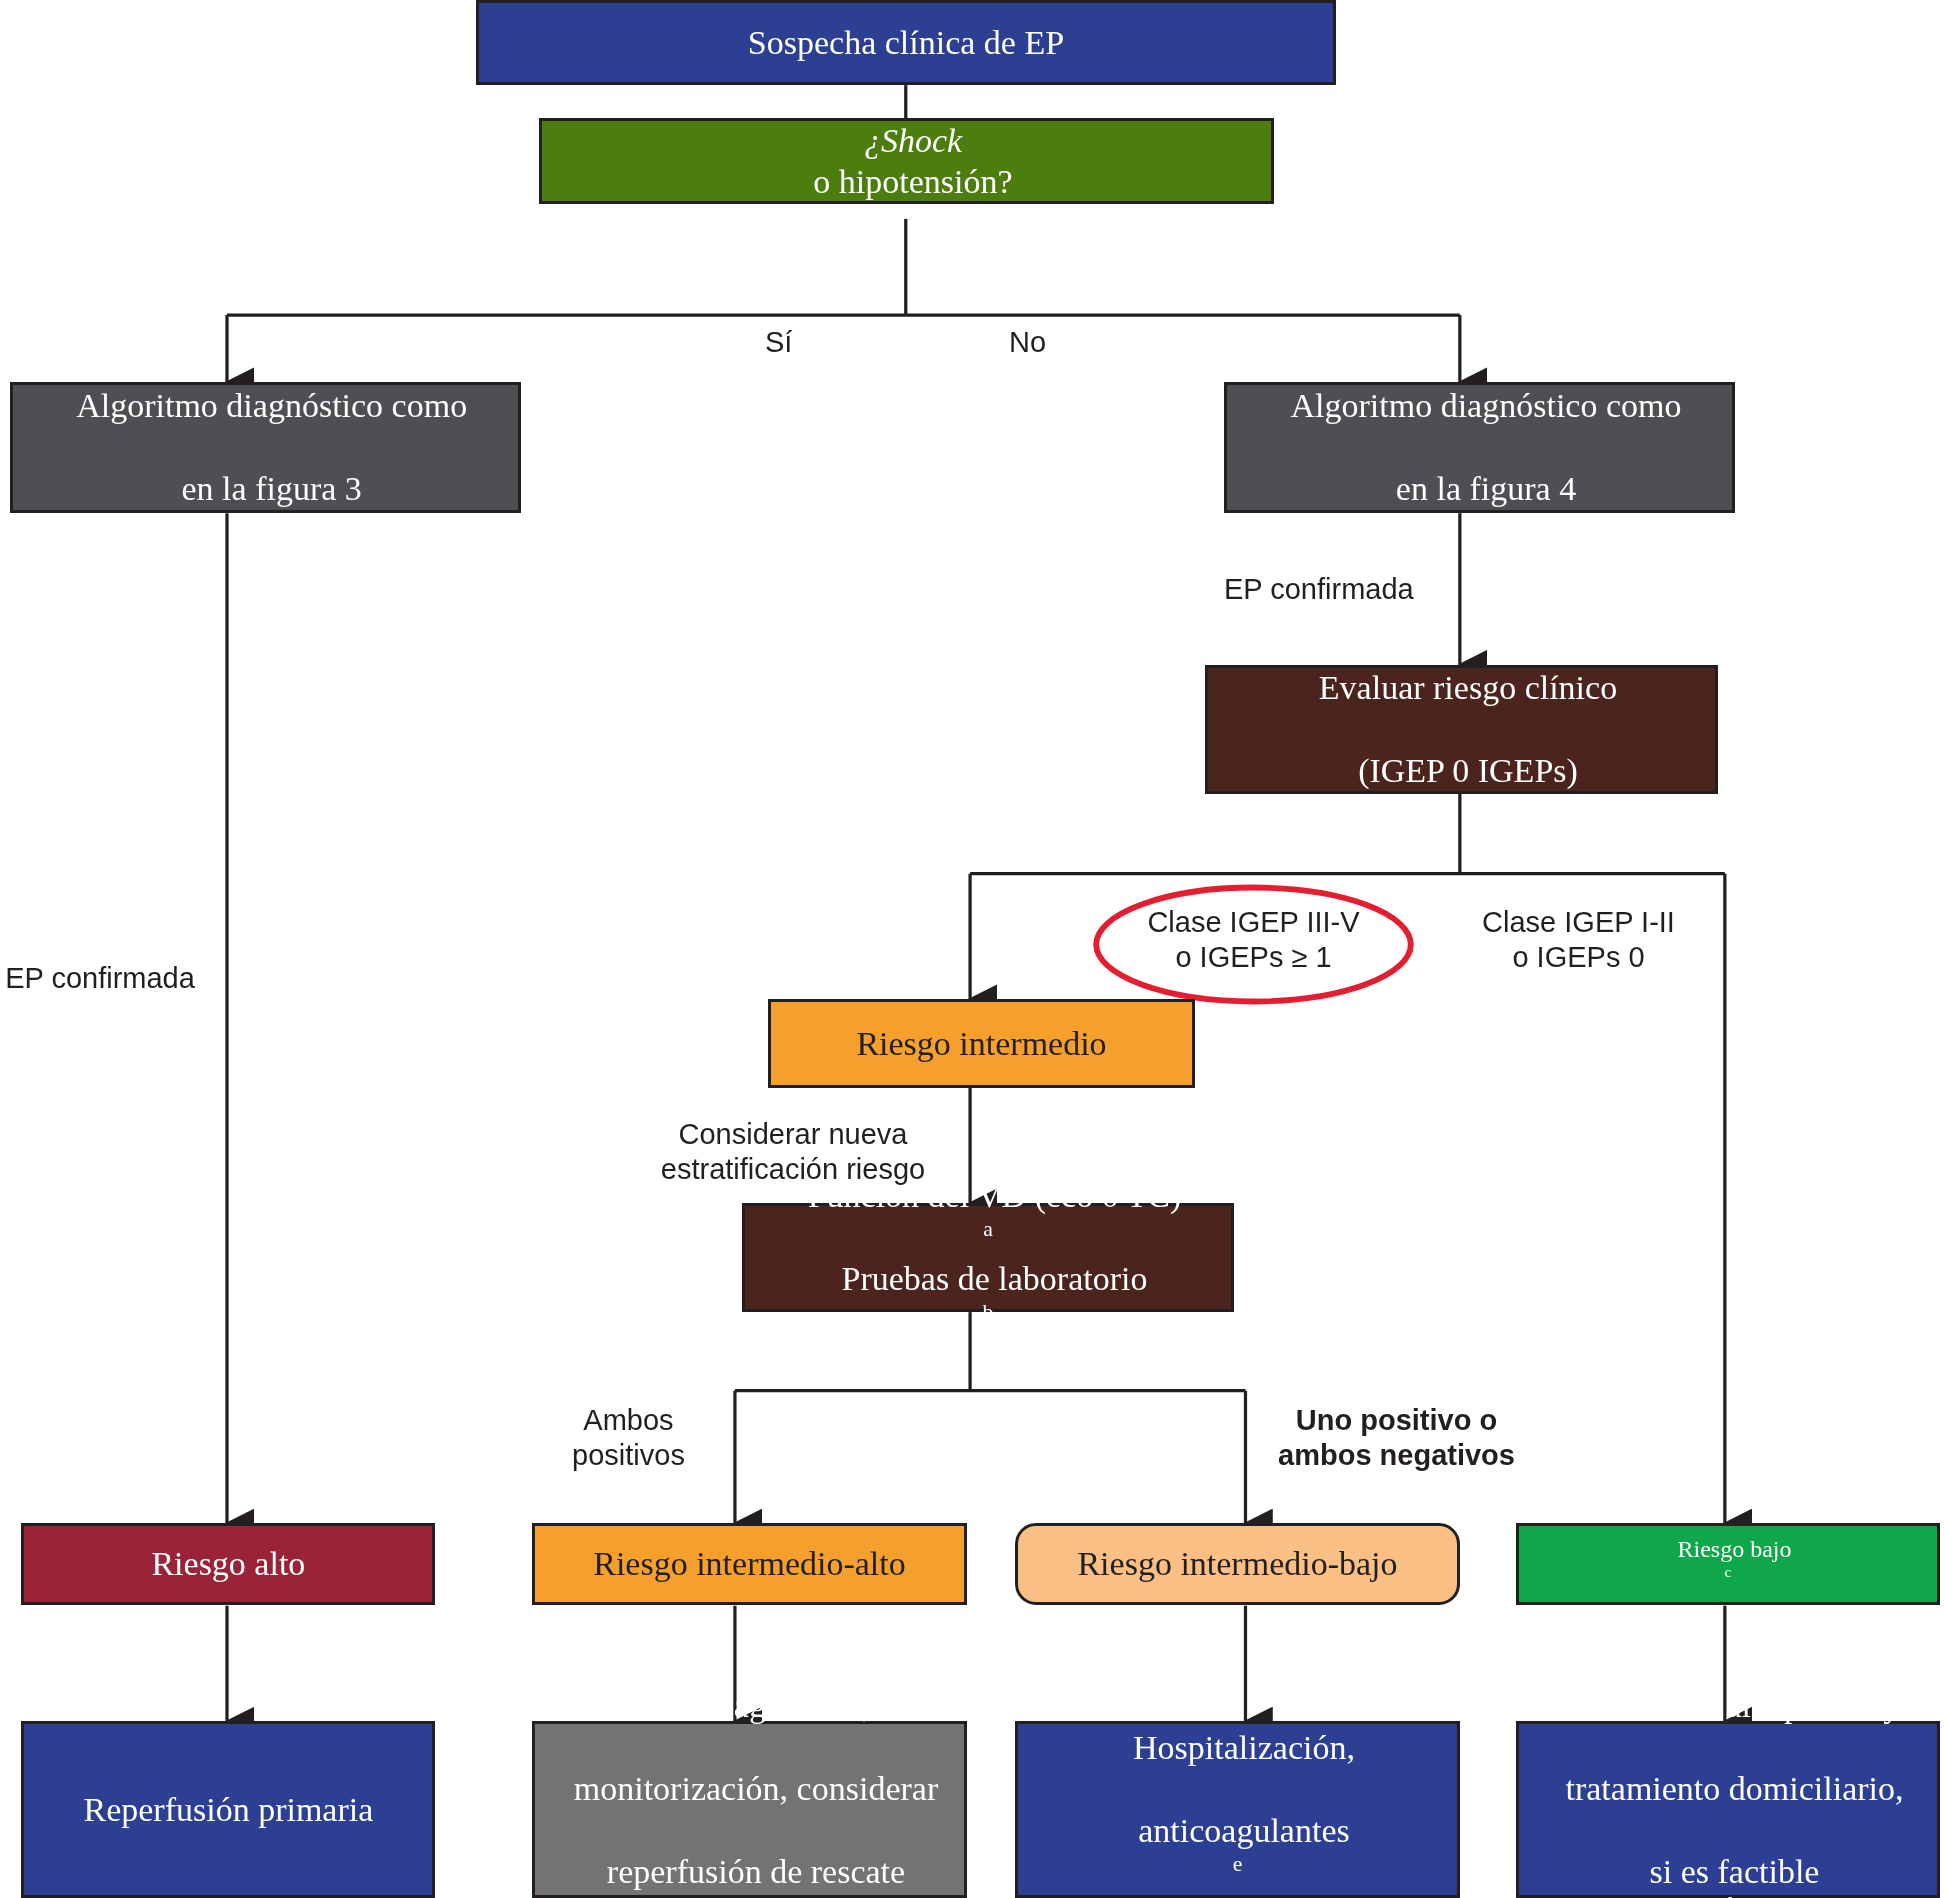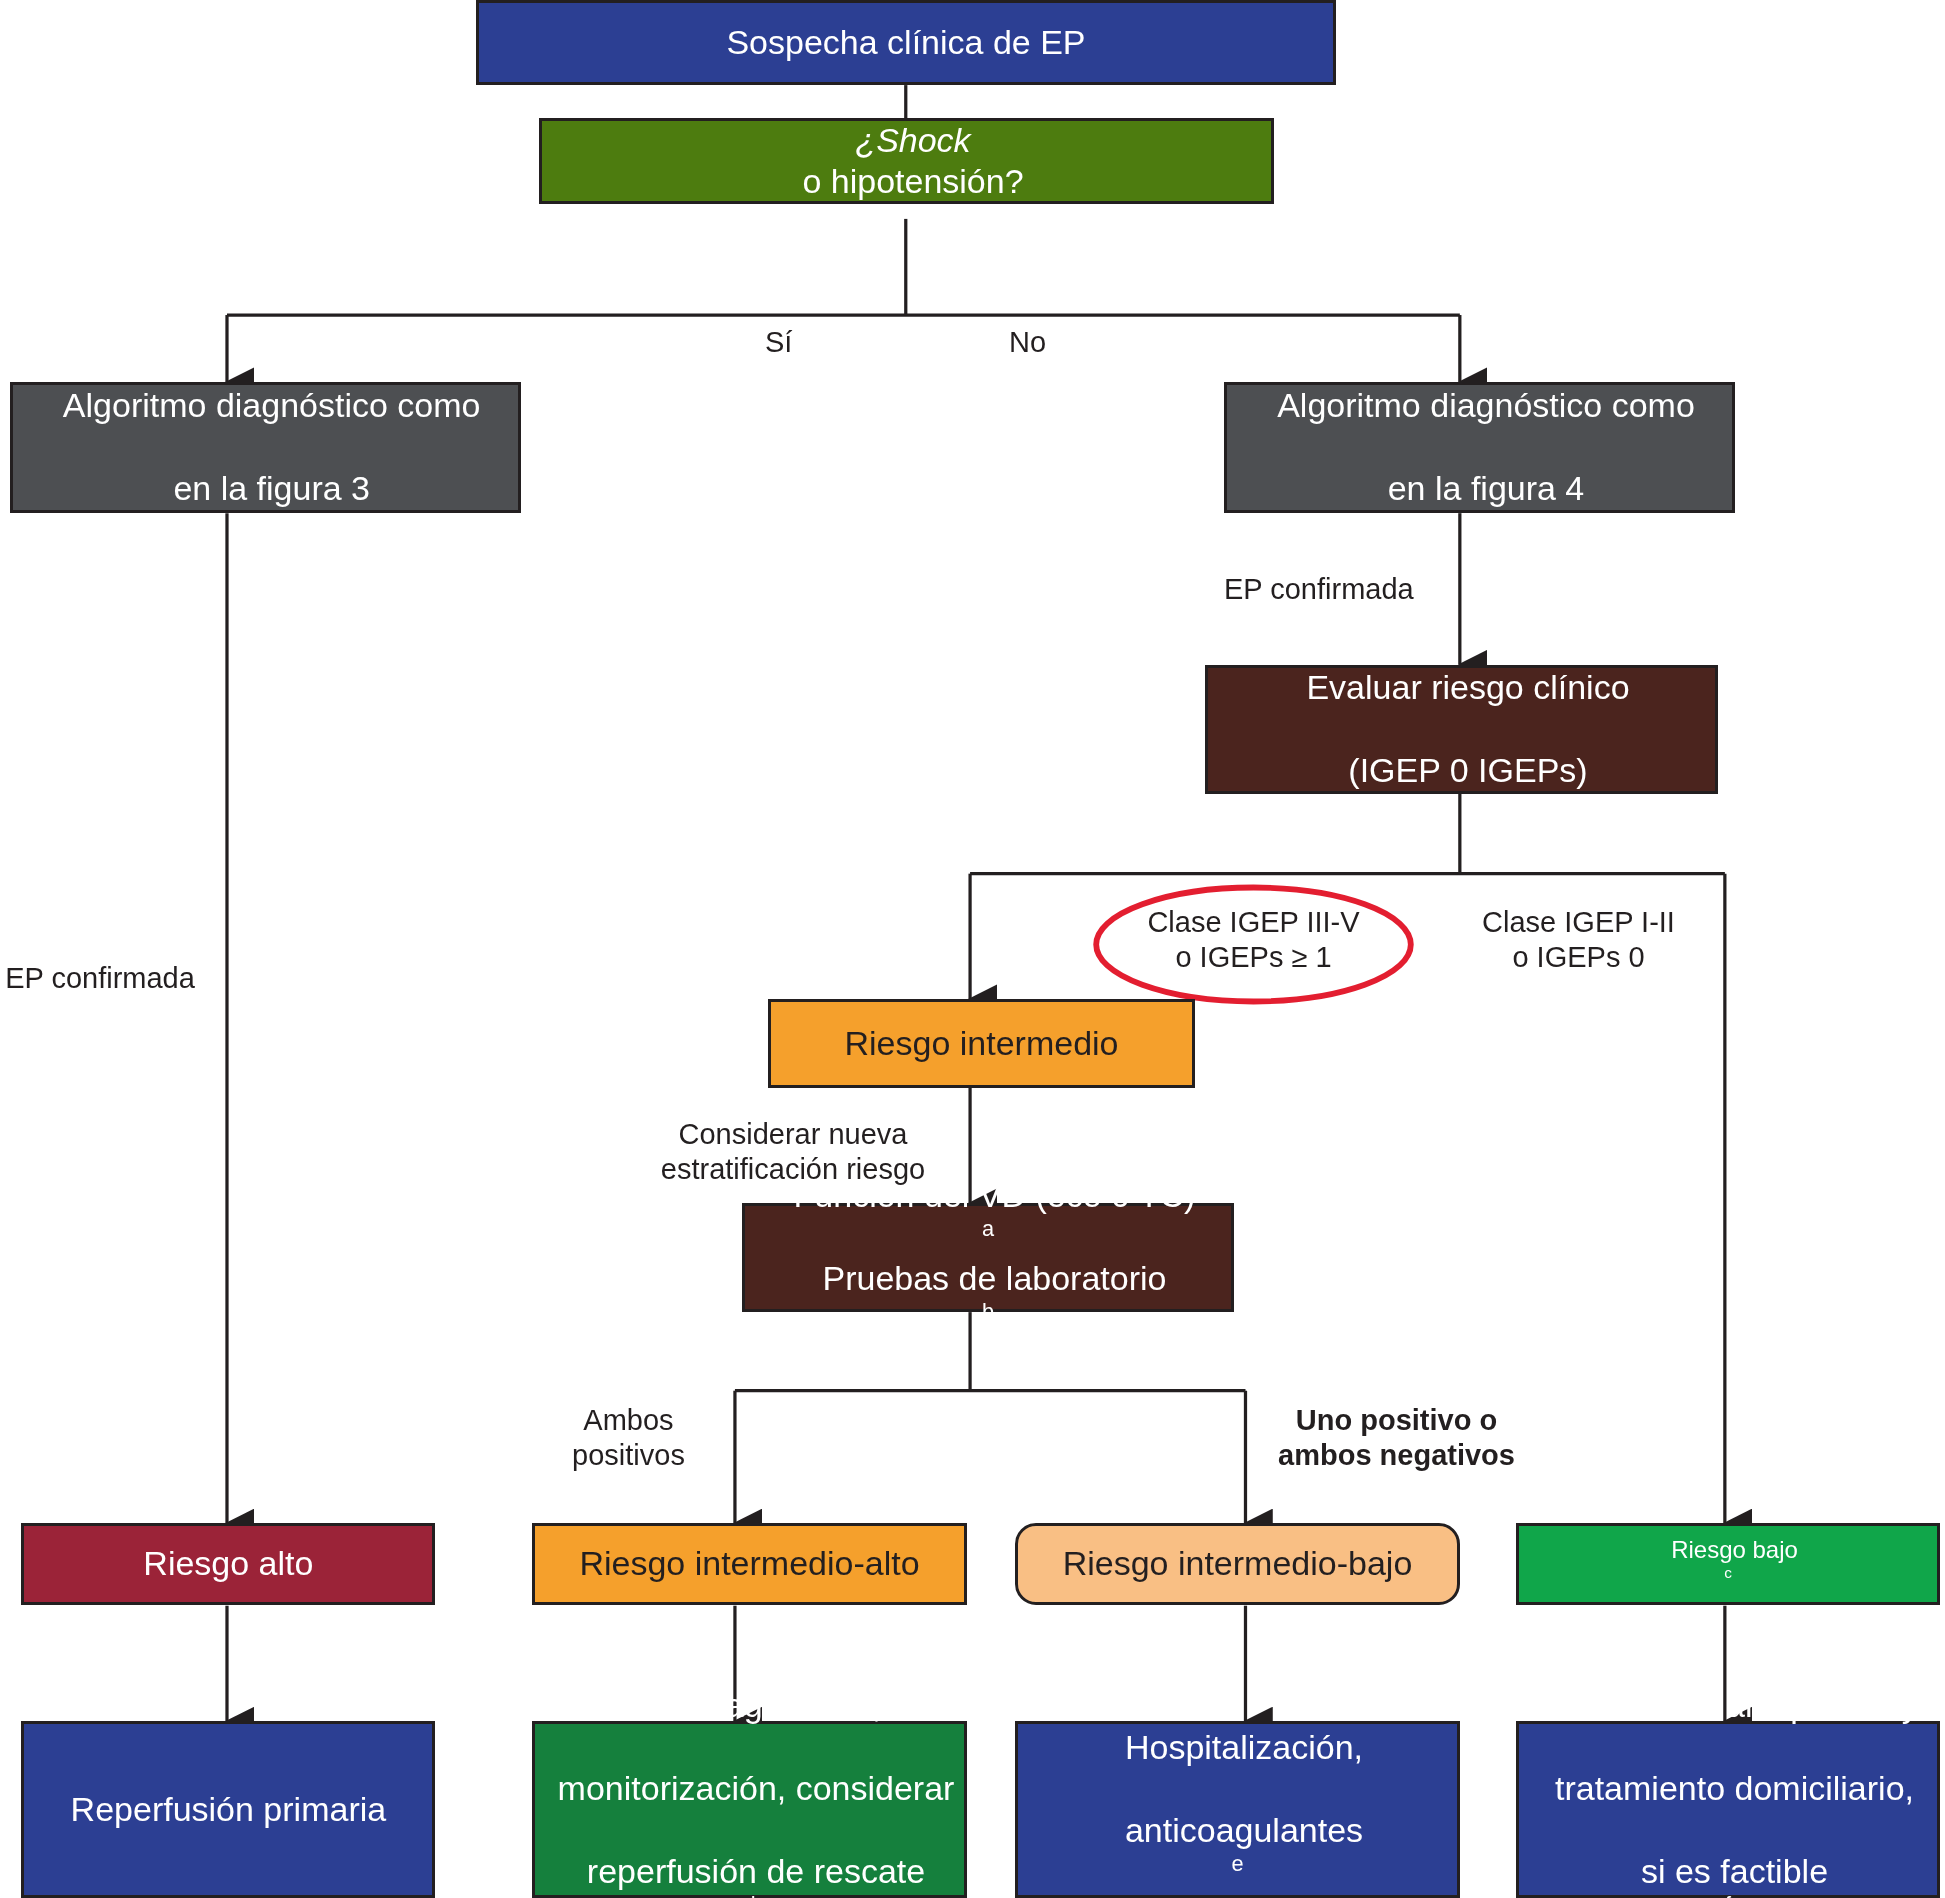--- a/index.html
+++ b/index.html
@@ -2,21 +2,21 @@
 <html style="font-size:10.4px"><head>
 <meta charset="utf-8">
 <style>
   html,body{margin:0;padding:0;background:#ffffff;}
   body{width:1946px;height:1898px;font-family:"Liberation Sans","DejaVu Sans",sans-serif;}
   #stage{position:relative;width:1946px;height:1898px;overflow:hidden;background:#fff;}
   #wires{position:absolute;left:0;top:0;width:1946px;height:1898px;}
   .node{position:absolute;box-sizing:border-box;border:3.2px solid #231f20;
         display:flex;align-items:center;justify-content:center;text-align:center;
         line-height:1.22;}
-  .node span{display:block;width:100%;padding:0 6.5px;}
+  .node span{display:block;width:100%;padding:0 6.5px;font-family:Liberation Serif, serif;}
   .t-white{color:#ffffff;}
   .t-dark{color:#231f20;}
   .lbl{position:absolute;color:#231f20;font-size:29px;line-height:1.2;white-space:pre;}
   .lbl.ctr{text-align:center;}
   sup{font-size:0.64em;vertical-align:super;line-height:0;}
   .ital{font-style:italic;}
   #ellipse{position:absolute;}
 </style>
 </head>
 <body>
@@ -113,21 +113,21 @@
   </div>
 
   <div class="node t-white" style="left:1516px;top:1523px;width:424px;height:82px;background:#10a64a;font-size:24px;">
     <span><span>Riesgo bajo</span><sup>c</sup></span>
   </div>
 
   <div class="node t-white" style="left:21.4px;top:1721px;width:414px;height:177px;background:#2c3f93;font-size:34px;">
     <span>Reperfusión primaria</span>
   </div>
 
-  <div class="node t-white" style="left:532px;top:1721px;width:435px;height:177px;background:#15803d;font-size:34px;">
+  <div class="node t-white" style="left:532px;top:1721px;width:435px;height:177px;background:#737373;font-size:34px;">
     <span><span>Anticoagulantes,</span><br><span>monitorización, considerar</span><br><span>reperfusión de rescate</span><sup>d</sup></span>
   </div>
 
   <div class="node t-white" style="left:1015px;top:1721px;width:445px;height:177px;background:#2c3f93;font-size:34px;">
     <span><span>Hospitalización,</span><br><span>anticoagulantes</span><sup>e</sup></span>
   </div>
 
   <div class="node t-white" style="left:1516px;top:1721px;width:424px;height:177px;background:#2c3f93;font-size:34px;">
     <span><span>Considerar alta precoz y</span><br><span>tratamiento domiciliario,</span><br><span>si es factible</span><sup>f</sup></span>
   </div>

